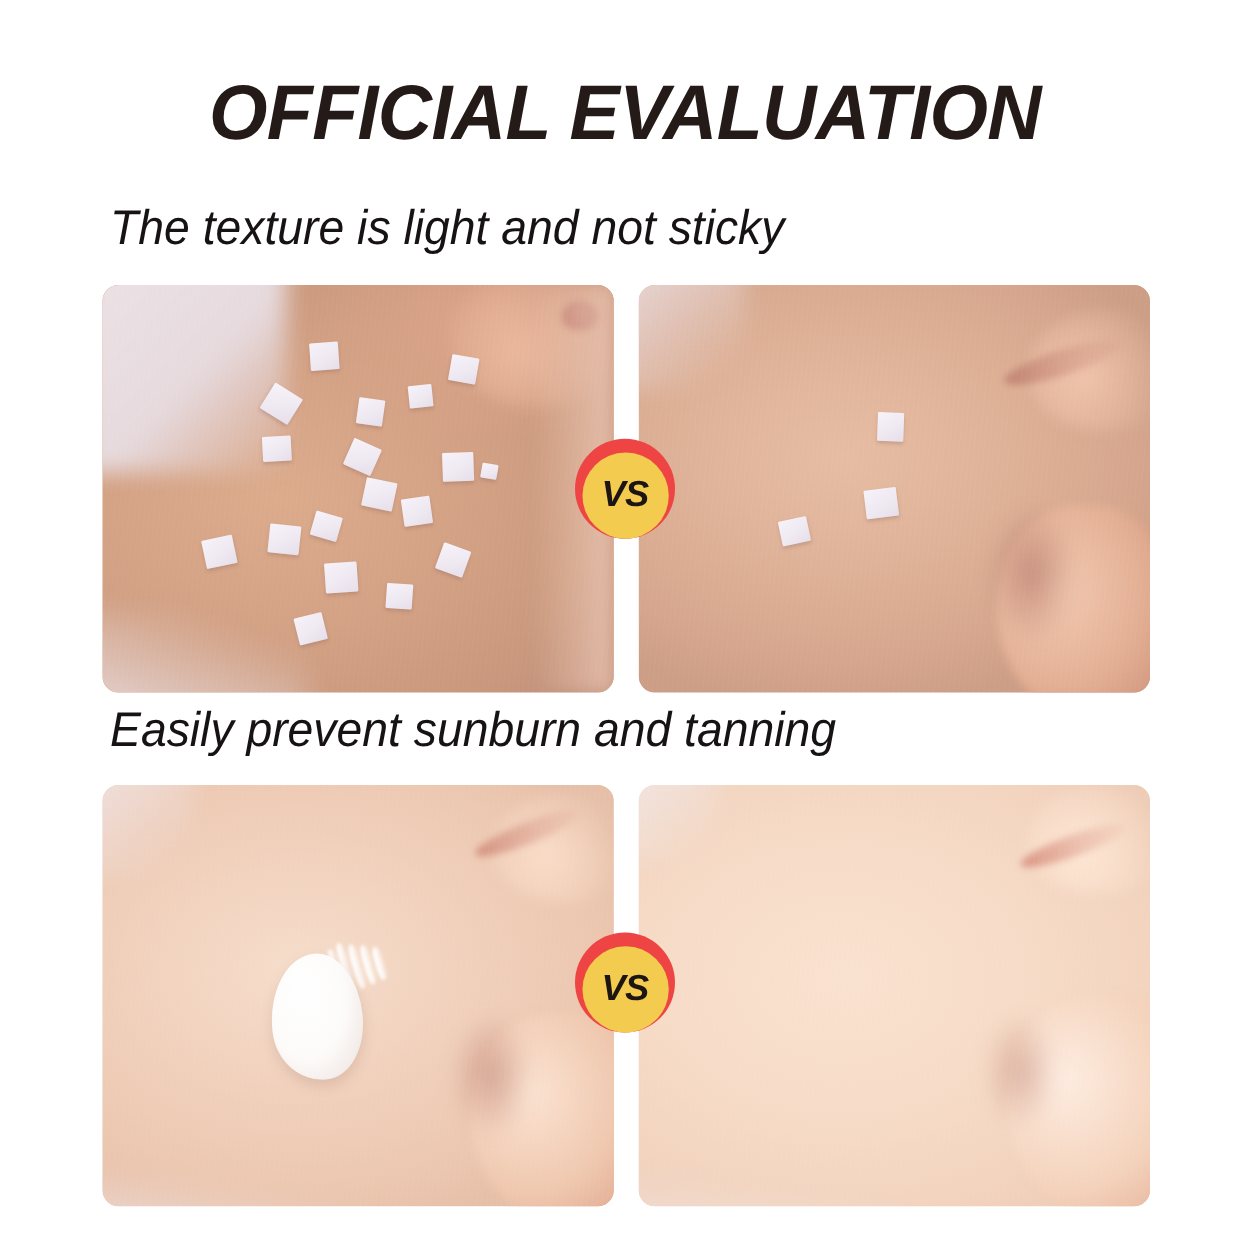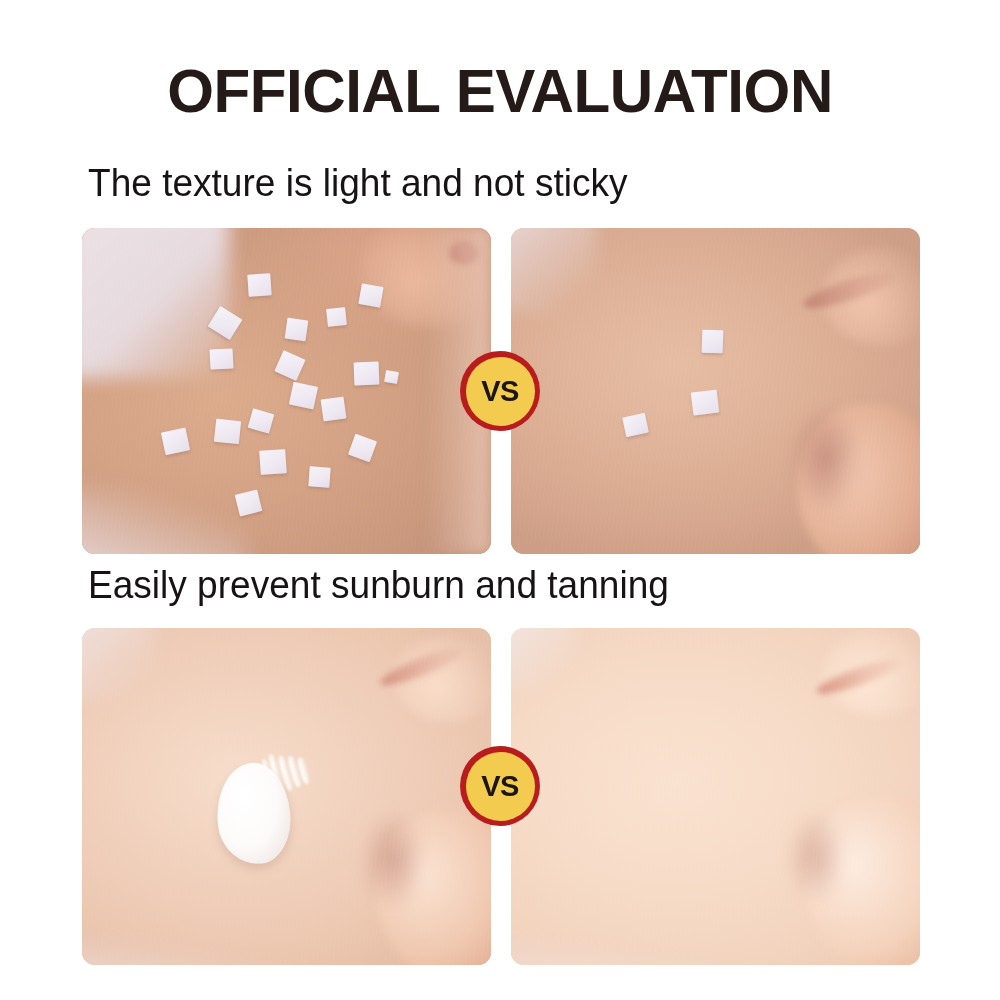--- a/index.html
+++ b/index.html
@@ -3,21 +3,21 @@
 <meta charset="utf-8">
 <style>
   html,body{margin:0;padding:0;}
   body{
     width:1000px;height:1000px;
     background:#ffffff;
     font-family:"Liberation Sans", sans-serif;
     overflow:hidden;
     position:relative;
   }
-  .page{position:relative;width:976px;height:1000px;background:#fff;}
+  .page{position:relative;width:976px;height:1000px;background:#fff;font-style:italic;}
 
   
   .main-title{
     position:absolute;left:0;top:60px;width:1000px;
     text-align:center;
     font-size:62px;
     font-weight:bold;
     letter-spacing:-0.5px;
     color:#241a18;
     line-height:1;
@@ -244,22 +244,22 @@
     background:linear-gradient(150deg,#f7f3f9 0%, #efe9f2 55%, #e6dfea 100%);
     box-shadow:0 2px 3px rgba(130,95,85,.28);
     border-radius:1px;
   }
 
   
   .vs{
     position:absolute;
     width:80px;height:80px;
     border-radius:50%;
-    background:#b91c1c;
-    display:flex;align-items:center;justify-content:center;
+    background:#ef4444;
+    display:flex;align-items:flex-end;justify-content:center;
     z-index:30;
   }
   .vs .disc{
     width:69px;height:69px;border-radius:50%;
     background:#f3cb4e;
     display:flex;align-items:center;justify-content:center;
   }
   .vs .txt{
     font-size:29px;font-weight:bold;color:#1c1512;
     letter-spacing:-0.5px;line-height:1;

